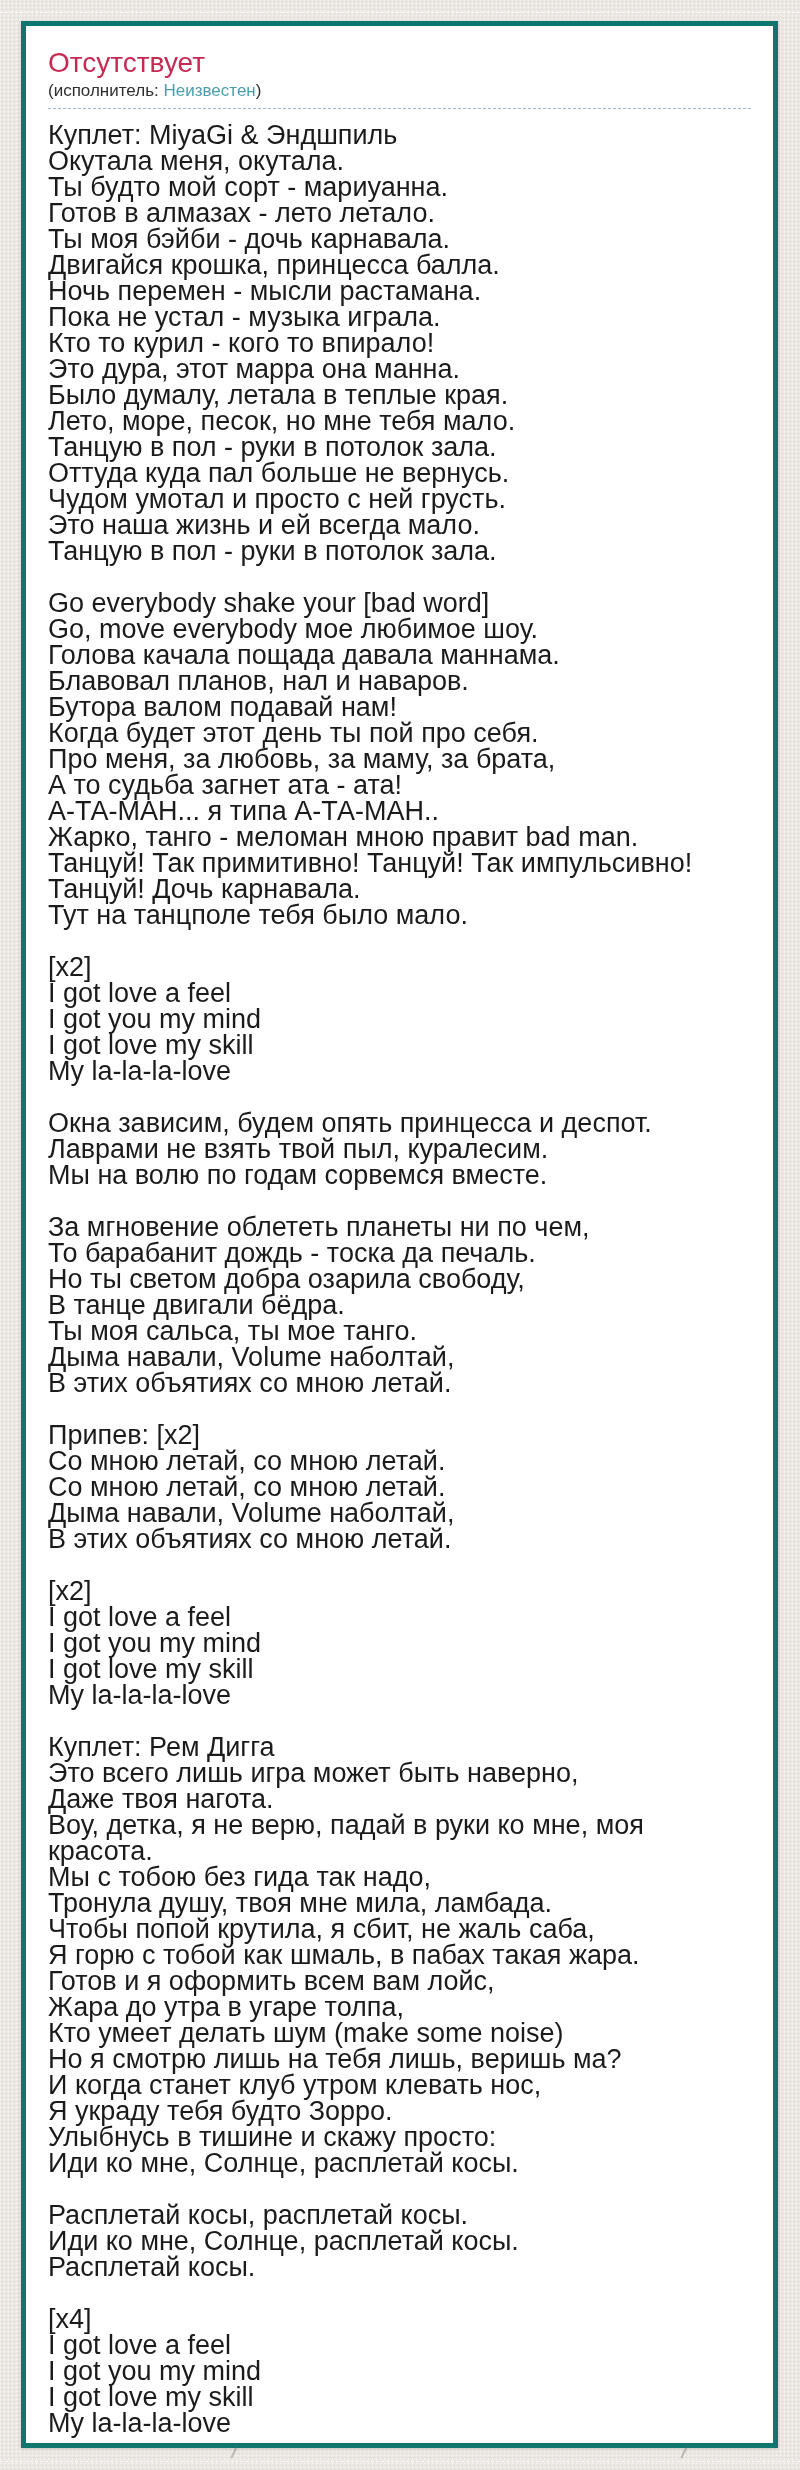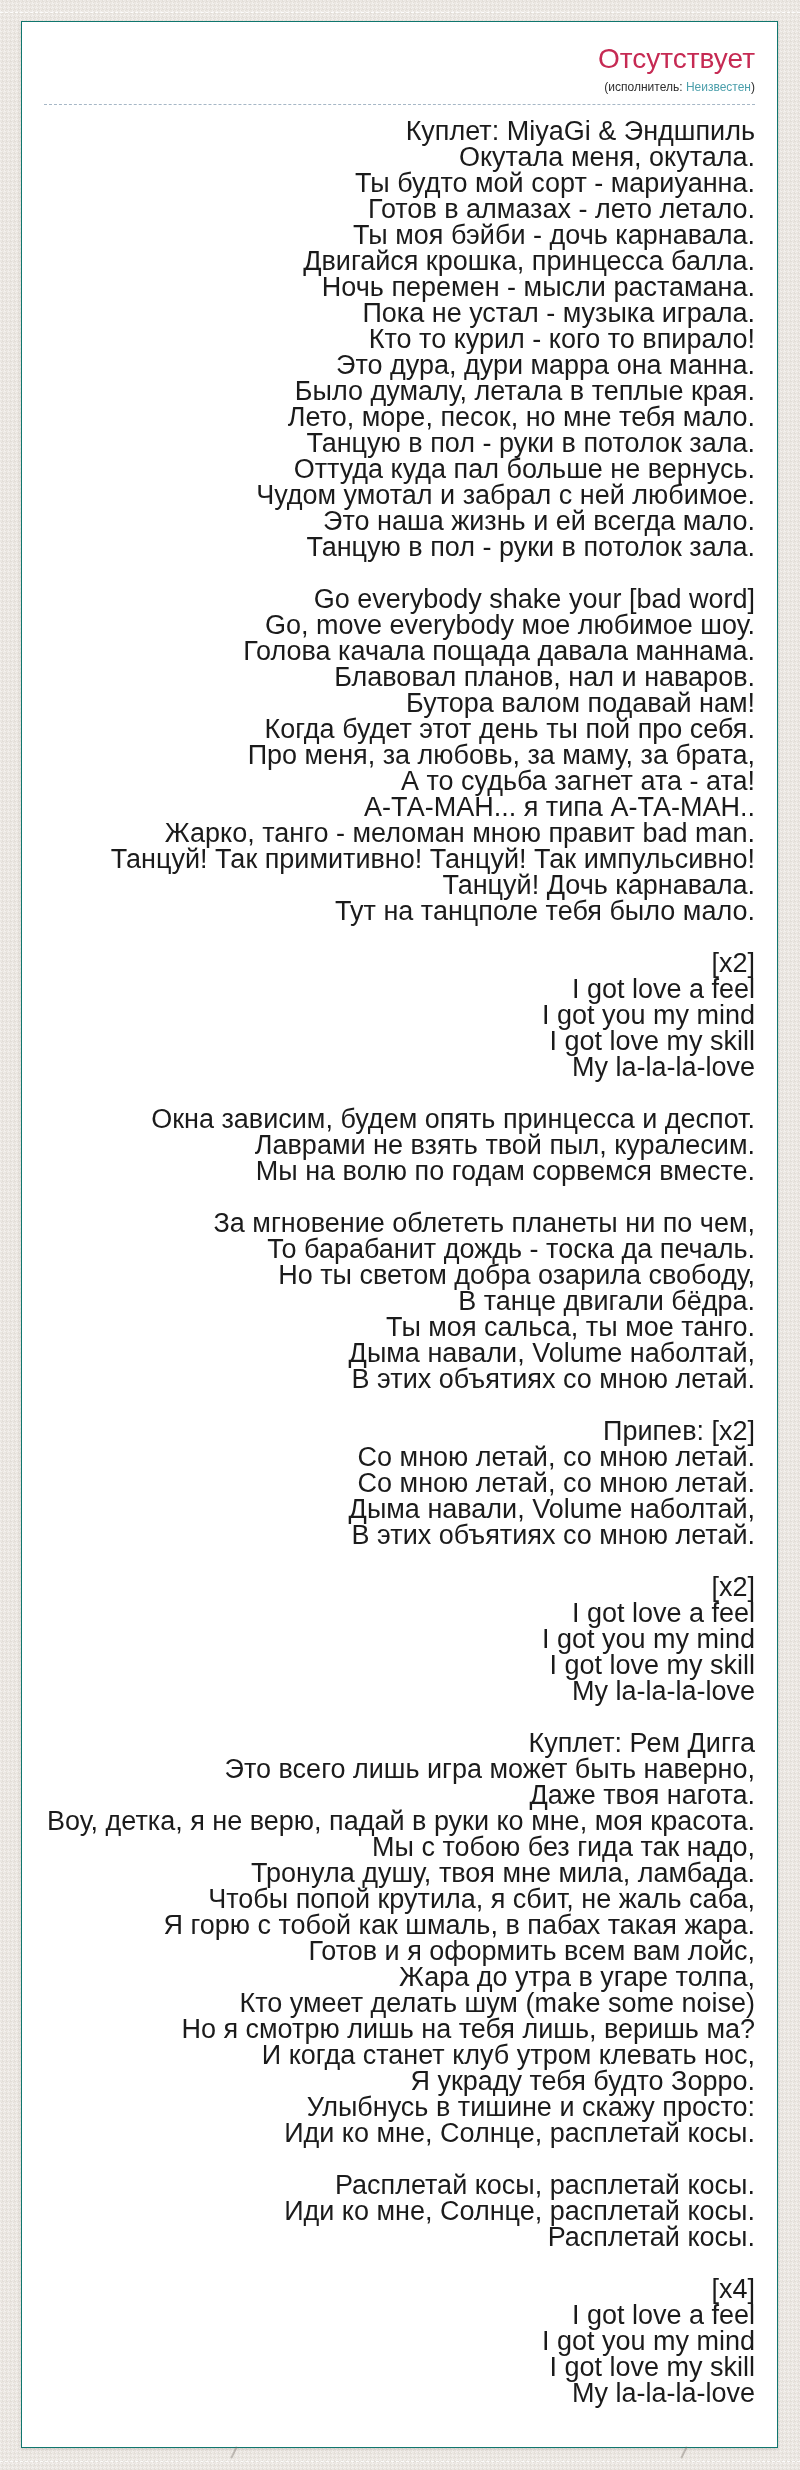--- a/index.html
+++ b/index.html
@@ -41,36 +41,35 @@
   .curl-tick.right { left: 683px; top: 2446px; }
 
   .card {
     position: absolute;
     left: 21px;
     top: 21px;
     width: 757px;
     height: 2427px;
     box-sizing: border-box;
     background: var(--card-bg, #ffffff);
-    border: 1px solid #0f766e;
+    border: 5px solid #0f766e;
     box-shadow: 0 1px 3px rgba(90,84,76,.22);
     padding: 21px 22px 0 22px;
-    text-align: right;
   }
   .song-title {
     margin: 0;
     font-size: 28px;
     line-height: 32px;
     font-weight: 400;
     color: var(--title-color, #c62a53);
   }
   .artist-line {
     margin: 0;
     padding: 2px 0 7px 0;
-    font-size: 12px;
+    font-size: 17px;
     line-height: 20px;
     color: #2e2e2e;
     border-bottom: 1px dashed #a6b7c6;
   }
   .artist-link {
     color: var(--link-color, #4b9fab);
     text-decoration: none;
     cursor: pointer;
   }
   .lyrics {
@@ -95,26 +94,26 @@
       <div class="stanza">
         <div class="line">Куплет: MiyaGi &amp; Эндшпиль</div>
         <div class="line">Окутала меня, окутала.</div>
         <div class="line">Ты будто мой сорт - мариуанна.</div>
         <div class="line">Готов в алмазах - лето летало.</div>
         <div class="line">Ты моя бэйби - дочь карнавала.</div>
         <div class="line">Двигайся крошка, принцесса балла.</div>
         <div class="line">Ночь перемен - мысли растамана.</div>
         <div class="line">Пока не устал - музыка играла.</div>
         <div class="line">Кто то курил - кого то впирало!</div>
-        <div class="line">Это дура, дури марра она манна.</div>
+        <div class="line">Это дура, этот марра она манна.</div>
         <div class="line">Было думалу, летала в теплые края.</div>
         <div class="line">Лето, море, песок, но мне тебя мало.</div>
         <div class="line">Танцую в пол - руки в потолок зала.</div>
         <div class="line">Оттуда куда пал больше не вернусь.</div>
-        <div class="line">Чудом умотал и забрал с ней любимое.</div>
+        <div class="line">Чудом умотал и просто с ней грусть.</div>
         <div class="line">Это наша жизнь и ей всегда мало.</div>
         <div class="line">Танцую в пол - руки в потолок зала.</div>
       </div>
       <div class="stanza">
         <div class="line">Go everybody shake your [bad word]</div>
         <div class="line">Go, move everybody мое любимое шоу.</div>
         <div class="line">Голова качала пощада давала маннама.</div>
         <div class="line">Блавовал планов, нал и наваров.</div>
         <div class="line">Бутора валом подавай нам!</div>
         <div class="line">Когда будет этот день ты пой про себя.</div>

